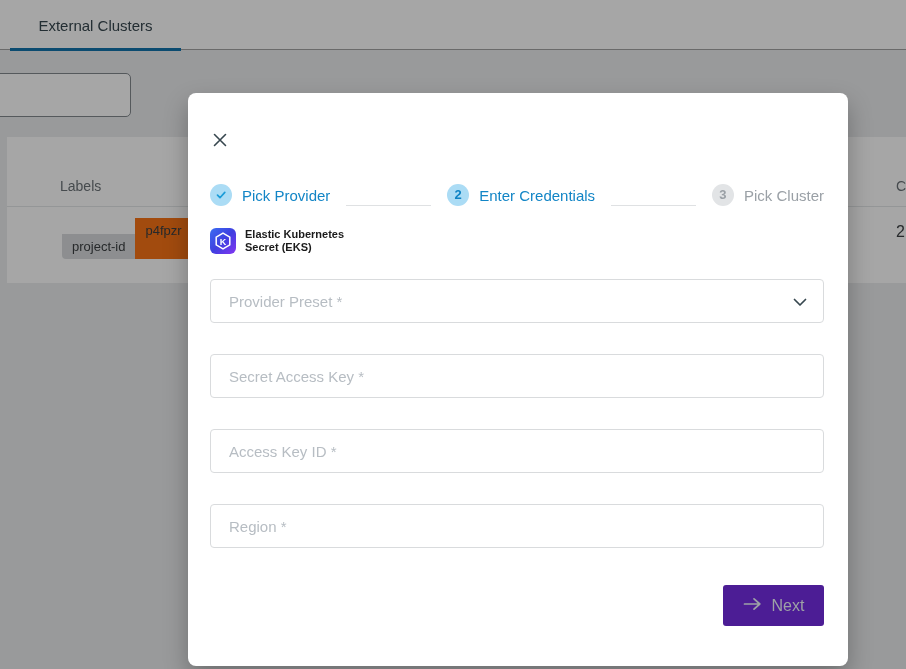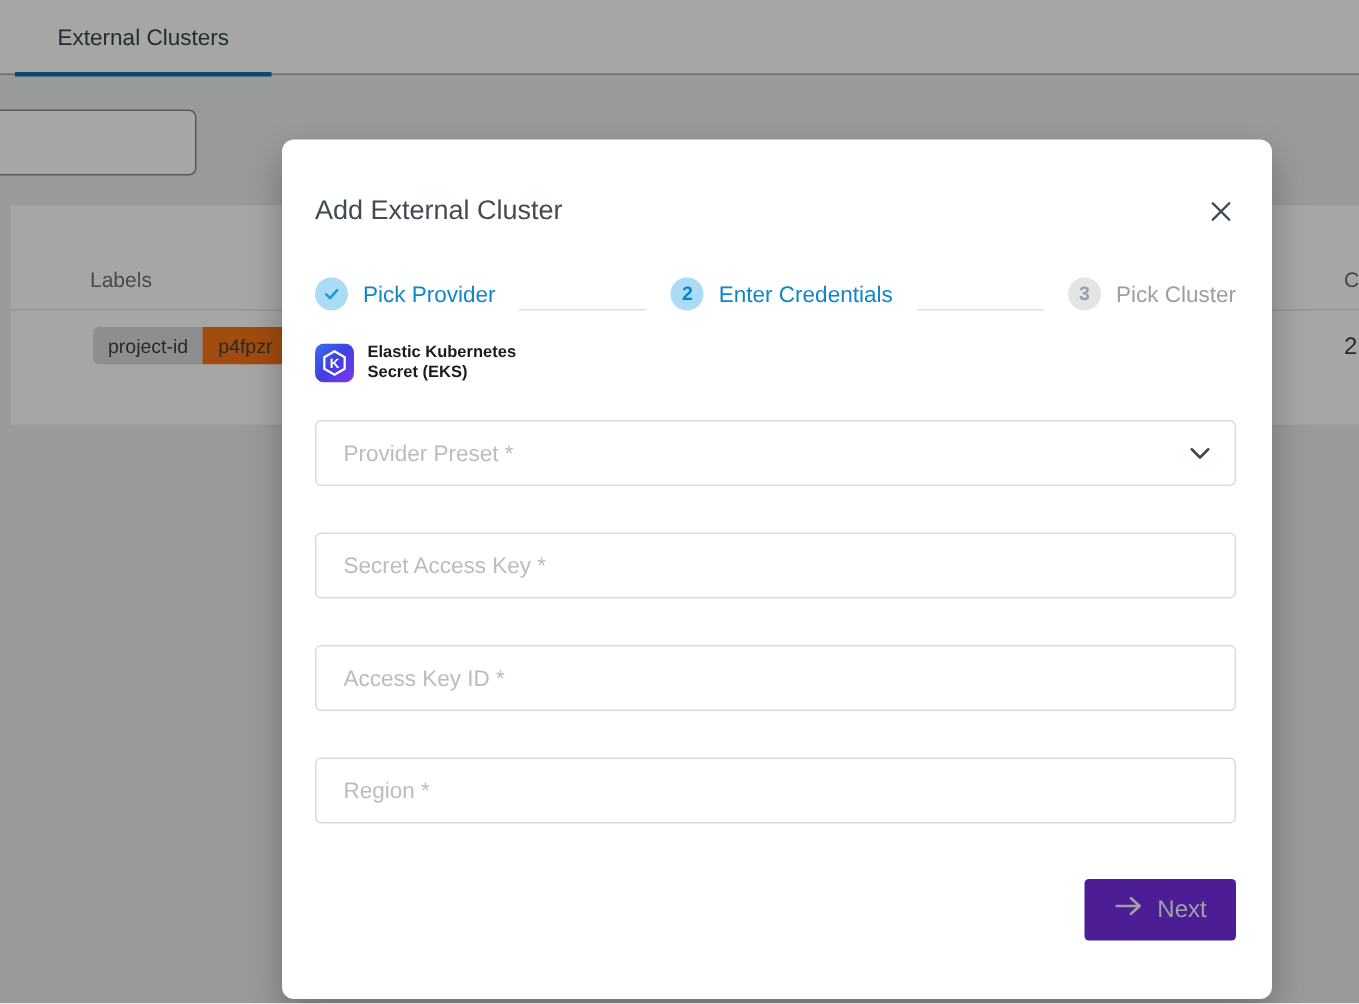--- a/index.html
+++ b/index.html
@@ -32,21 +32,21 @@
     position:absolute; left:7px; top:137px; right:0; height:146px;
     background:#ffffff;
   }
   .th-labels { position:absolute; left:53px; top:41px; font-size:14px; color:#6c7378; }
   .th-c      { position:absolute; left:889px; top:41px; font-size:14px; color:#6c7378; }
   .t-divider { position:absolute; left:0; top:69px; width:100%; height:1px; background:#e4e6e8; }
   .chip {
     position:absolute; left:55px; top:81px; display:flex;
     border-radius:4px; overflow:hidden; font-size:13px; color:#3c4043; white-space:nowrap;
   }
-  .chip-key { background:#d9dbdd; padding:5px 10px; }
+  .chip-key { background:#d9dbdd; padding:5px 10px;margin-top:16px; }
   .chip-val { background:#f97316; padding:5px 10px; }
   .cell-c { position:absolute; left:889px; top:86px; font-size:16px; color:#3c4043; }
 
   
   .overlay { position:absolute; inset:0; background:rgba(0,0,0,0.35); }
 
   
   .modal {
     position:absolute; left:188px; top:93px; width:660px; height:573px;
     background:#ffffff; border-radius:8px;
@@ -123,21 +123,20 @@
         <div class="cell-c">2</div>
       </div>
     </div>
   </div>
 
   <div class="overlay"></div>
 
   <div class="modal">
 
     <div class="modal-head">
-      <h1 class="modal-title">Add External Cluster</h1>
       <button class="close-btn">
         <span>
           <svg width="16" height="16" viewBox="0 0 16 16">
             <path d="M2.5 2.5 L13.5 13.5 M13.5 2.5 L2.5 13.5" stroke="#37474f" stroke-width="1.6" stroke-linecap="round"></path>
           </svg>
         </span>
       </button>
     </div>
 
     <div class="stepper">

